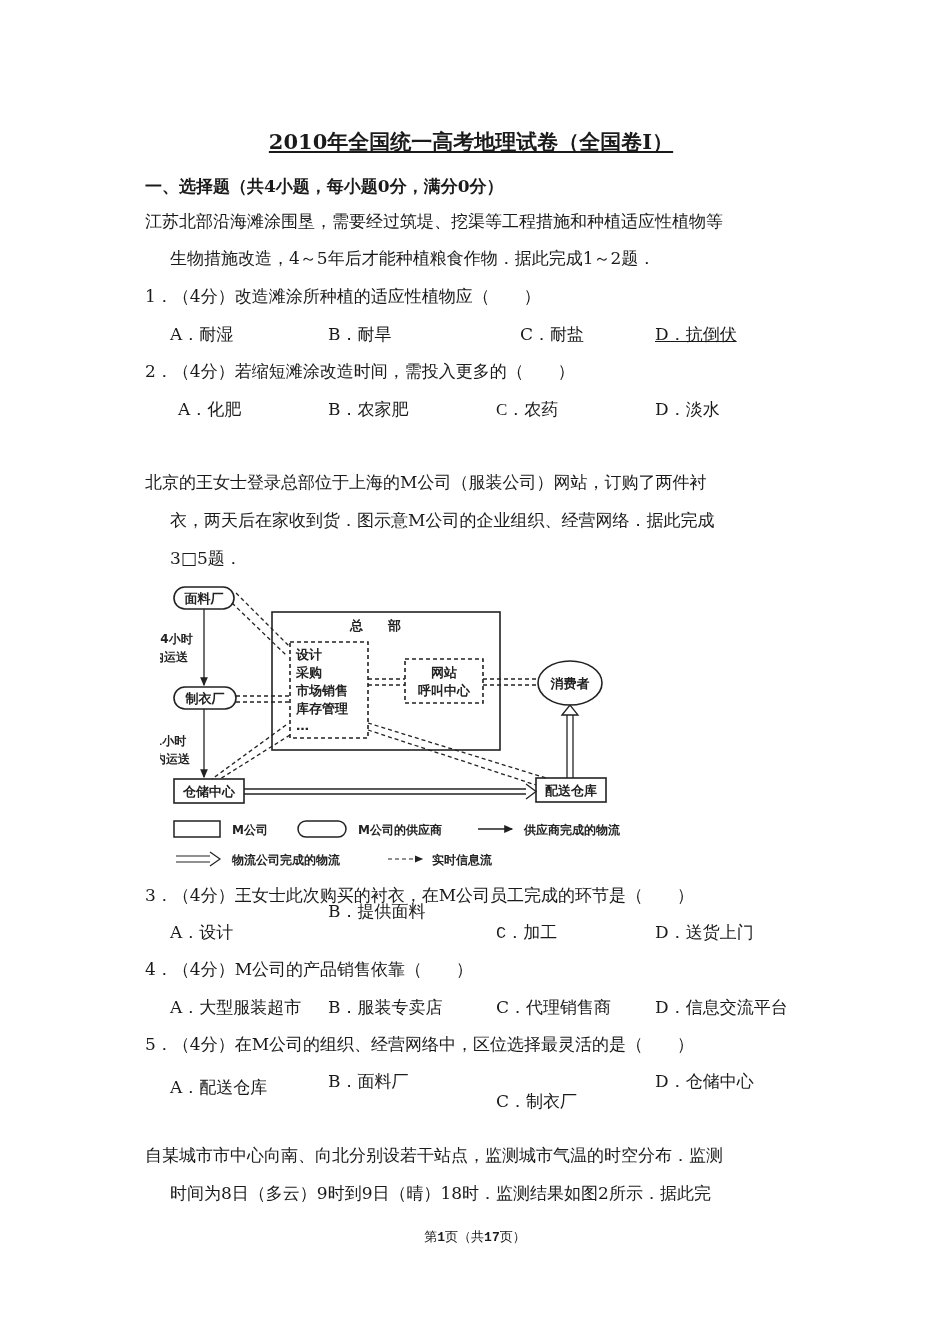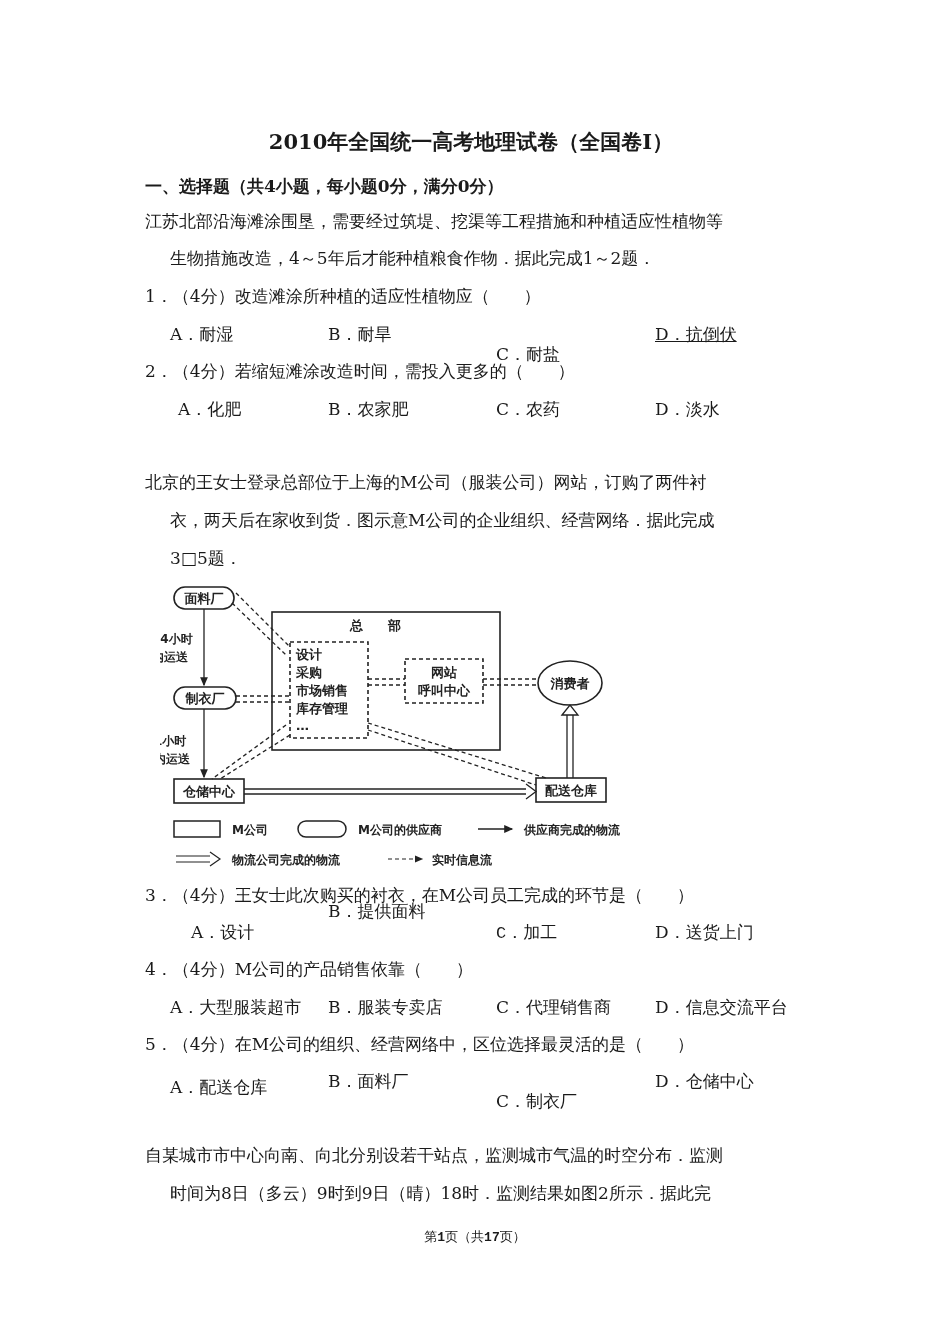--- a/index.html
+++ b/index.html
@@ -1,46 +1,46 @@
 <!DOCTYPE html>
 <html><head>
 <meta charset="utf-8">
 <style>
   html, body { margin: 0; padding: 0; background: #ffffff; }
   body { width: 950px; height: 1344px; position: relative; overflow: hidden;
          font-family: "DejaVu Serif", "Liberation Serif", serif; color: #1a1a1a; }
   .abs { position: absolute; white-space: nowrap; }
-  .title { left: 0; width: 942px; top: 128px; text-align: center; font-size: 21px; font-weight: bold; }
+  .title { left: 0; width: 942px; top: 128px; text-align: center; font-size: 21px; font-weight: bold; text-decoration: underline; }
   .section { left: 145px; top: 175px; font-size: 17px; font-weight: bold; }
   .para { font-size: 17px; line-height: 37px; }
   .q { left: 145px; font-size: 17px; }
   .opt { font-size: 17px; }
   .footer { left: 0; width: 950px; top: 1228px; text-align: center; font-size: 13px; font-family: Liberation Mono, monospace; }
   .footer b { font-weight: bold; }
   svg text { font-family: "DejaVu Sans", "Liberation Sans", sans-serif; font-weight: bold; fill: #222; }
 </style>
 </head>
 <body>
 
 <div class="abs title">2010年全国统一高考地理试卷（全国卷I）</div>
 <div class="abs section">一、选择题（共4小题，每小题0分，满分0分）</div>
 
 <div class="abs para" style="left:145px; top:203px;">江苏北部沿海滩涂围垦，需要经过筑堤、挖渠等工程措施和种植适应性植物等</div>
 <div class="abs para" style="left:170px; top:240px;">生物措施改造，4～5年后才能种植粮食作物．据此完成1～2题．</div>
 
 <div class="abs q" style="top:285px;">1．（4分）改造滩涂所种植的适应性植物应（　　）</div>
 <div class="abs opt" style="left:170px; top:323px;">A．耐湿</div>
 <div class="abs opt" style="left:328px; top:323px;">B．耐旱</div>
-<div class="abs opt" style="left:496px; top:323px;margin-top:20px;">C．耐盐</div>
+<div class="abs opt" style="left:520px; top:323px;">C．耐盐</div>
 <div class="abs opt" style="left:655px; top:323px;text-decoration:underline;">D．抗倒伏</div>
 
 <div class="abs q" style="top:360px;">2．（4分）若缩短滩涂改造时间，需投入更多的（　　）</div>
 <div class="abs opt" style="left:170px; top:398px;margin-left:8px;">A．化肥</div>
 <div class="abs opt" style="left:328px; top:398px;">B．农家肥</div>
-<div class="abs opt" style="left:496px; top:398px;">C．农药</div>
+<div class="abs opt" style="left:496px; top:398px;font-family:Liberation Serif, serif;">C．农药</div>
 <div class="abs opt" style="left:655px; top:398px;">D．淡水</div>
 
 <div class="abs para" style="left:145px; top:464px;">北京的王女士登录总部位于上海的M公司（服装公司）网站，订购了两件衬</div>
 <div class="abs para" style="left:170px; top:502px;">衣，两天后在家收到货．图示意M公司的企业组织、经营网络．据此完成</div>
 <div class="abs para" style="left:170px; top:540px;">3□5题．</div>
 
 <svg class="abs" style="left:160px; top:575px;" width="520" height="300" viewBox="0 0 520 300">
   <defs>
     <marker id="arr" markerWidth="8" markerHeight="8" refX="6" refY="4" orient="auto">
       <path d="M0,1 L7,4 L0,7 Z" fill="#222"></path>
@@ -126,21 +126,21 @@
     <line x1="16" y1="281" x2="52" y2="281" stroke="#222" stroke-width="1.2"></line>
     <line x1="16" y1="287" x2="52" y2="287" stroke="#222" stroke-width="1.2"></line>
     <path d="M50,277 L60,284 L50,291" fill="#fff" stroke="#222" stroke-width="1.2"></path>
     <text x="72" y="289" font-size="12">物流公司完成的物流</text>
     <line x1="228" y1="284" x2="262" y2="284" stroke="#222" stroke-width="1.2" stroke-dasharray="4,3" marker-end="url(#arr)"></line>
     <text x="272" y="289" font-size="12">实时信息流</text>
   </g>
 </svg>
 
 <div class="abs q" style="top:884px;">3．（4分）王女士此次购买的衬衣，在M公司员工完成的环节是（　　）</div>
-<div class="abs opt" style="left:170px; top:921px;margin-left:21px;">A．设计</div>
+<div class="abs opt" style="left:170px; top:921px;">A．设计</div>
 <div class="abs opt" style="left:328px; top:900px;">B．提供面料</div>
 <div class="abs opt" style="left:496px; top:921px;font-family:Liberation Mono, monospace;">C．加工</div>
 <div class="abs opt" style="left:655px; top:921px;">D．送货上门</div>
 
 <div class="abs q" style="top:958px;">4．（4分）M公司的产品销售依靠（　　）</div>
 <div class="abs opt" style="left:170px; top:996px;">A．大型服装超市</div>
 <div class="abs opt" style="left:328px; top:996px;text-align:right;">B．服装专卖店</div>
 <div class="abs opt" style="left:496px; top:996px;">C．代理销售商</div>
 <div class="abs opt" style="left:655px; top:996px;">D．信息交流平台</div>
 

